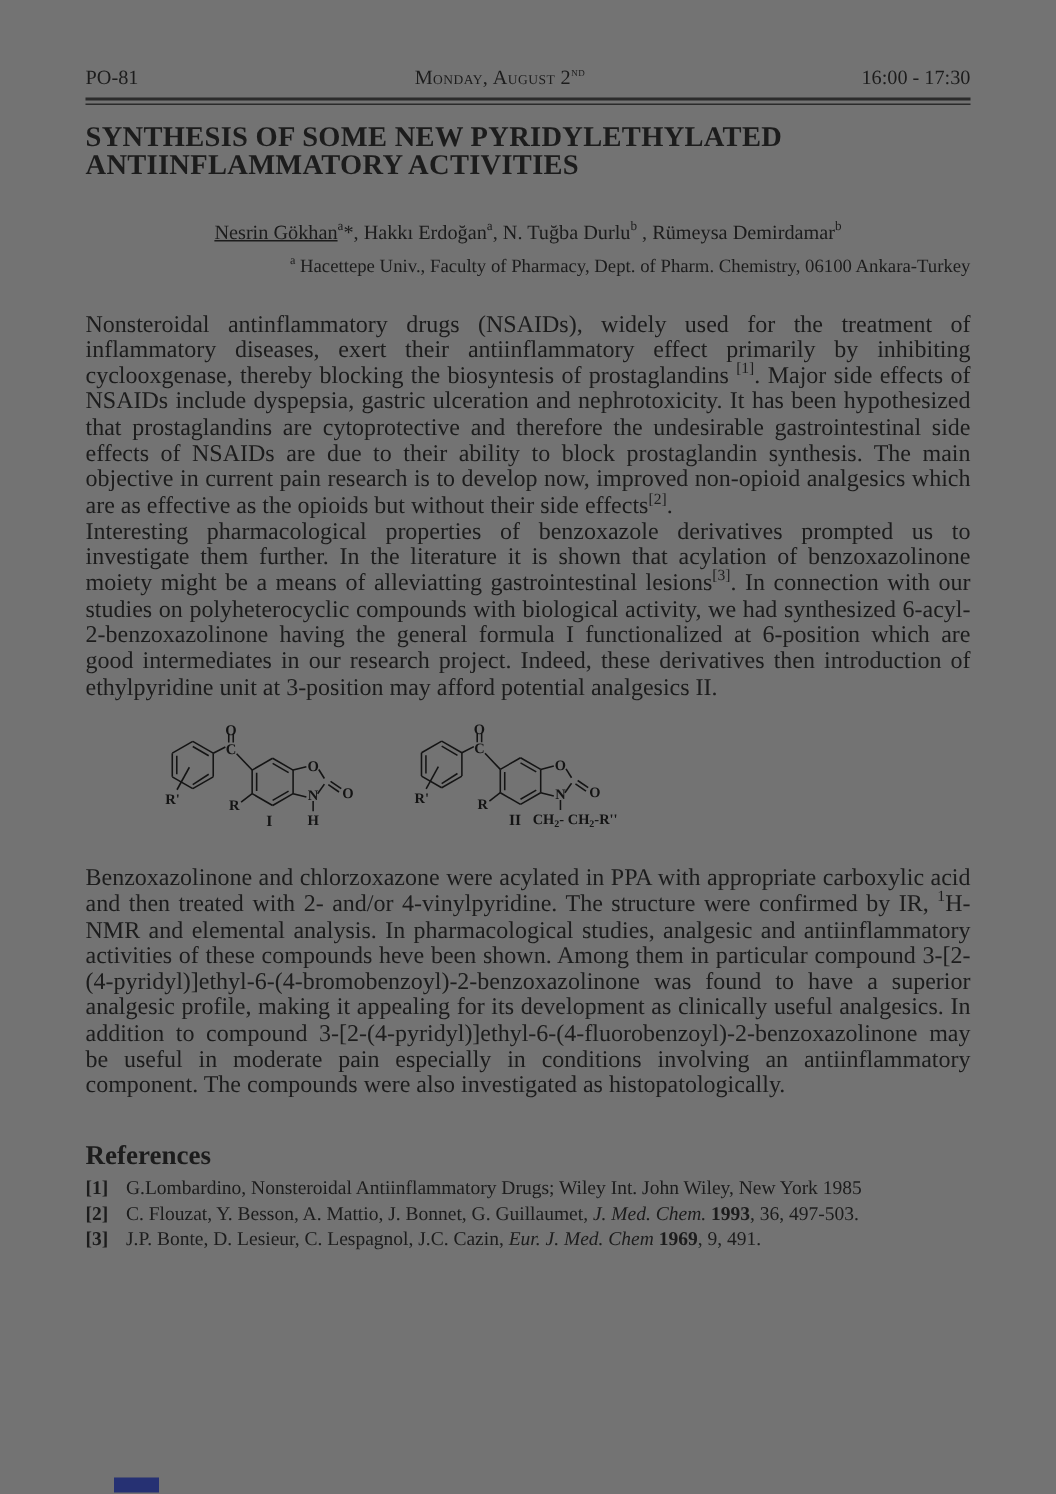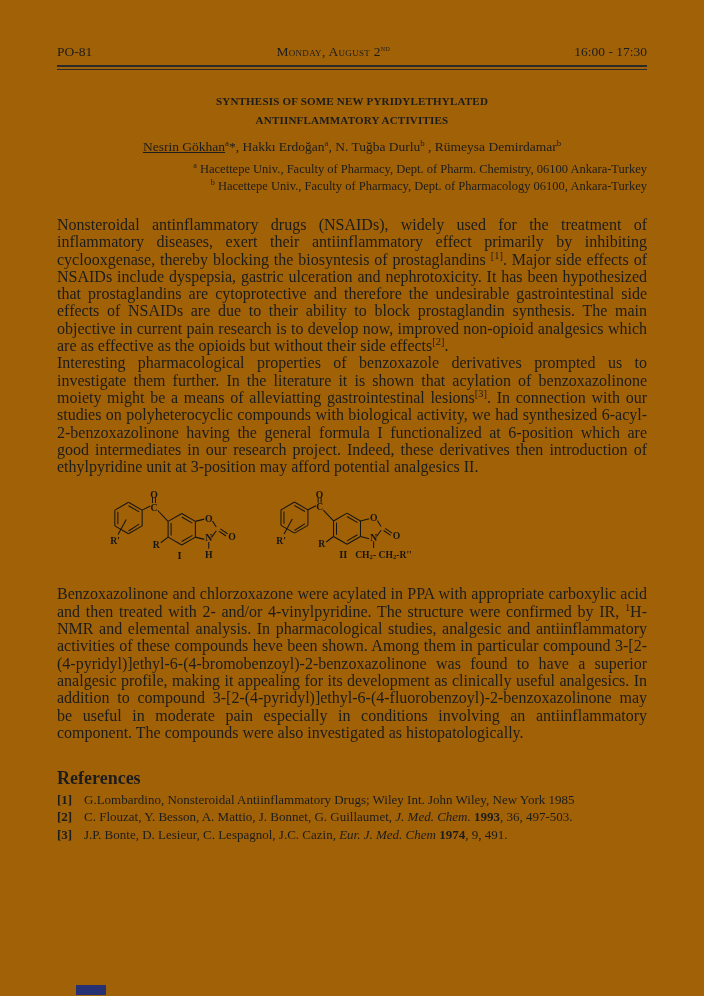--- a/index.html
+++ b/index.html
@@ -1,35 +1,35 @@
 <!DOCTYPE html>
 <html><head>
 <meta charset="utf-8">
 <style>
   html,body{margin:0;padding:0;background:#ffffff;}
   .page{
     position:relative;
     width:704px;height:996px;
-    background:#a16207;
+    background:#737373;
     font-family:"Liberation Serif","DejaVu Serif",serif;
     color:#1c1c1c;
     box-sizing:border-box;
     padding:44px 57px 12px 57px;
     overflow:hidden;
   }
   .hdr{display:flex;justify-content:space-between;align-items:baseline;font-size:13.5px;}
   .hdr .mid{letter-spacing:0.3px;}
   .sc{font-variant:small-caps;font-family:Liberation Serif, serif;}
   .sup{vertical-align:super;font-size:0.65em;line-height:0;}
   .b{font-weight:bold;}
   .i{font-style:italic;}
   .u{text-decoration:underline;}
   .rule{margin-top:5px;height:2px;border-top:2px solid #2b2b2b;border-bottom:1px solid #2b2b2b;}
-  .title{margin-top:22px;text-align:center;font-weight:bold;font-size:11px;line-height:19px;letter-spacing:0.2px;}
-  .authors{margin-top:9px;text-align:center;font-size:13.5px;}
+  .title{margin-top:12px;font-weight:bold;font-size:19px;line-height:19px;letter-spacing:0.2px;}
+  .authors{margin-top:27px;text-align:center;font-size:13.5px;}
   .affil{text-align:right;font-size:12.5px;line-height:16.5px;}
   .affil.first{margin-top:6px;}
   .abstract p{margin:0;font-size:16px;line-height:17.3px;text-align:justify;}
   .abstract p.first{margin-top:22px;}
   .figure{position:relative;margin:13px 0 9px 46px;height:88px;}
   .structures{display:flex;gap:16px;align-items:flex-start;}
   svg text{font-family:"Liberation Serif","DejaVu Serif",serif;font-size:13px;font-weight:bold;fill:#141414;}
   svg .lbl{font-size:14px;}
   svg line{stroke:#141414;stroke-width:1.4;}
   .legend{position:absolute;left:365px;top:12px;font-size:12px;font-weight:bold;line-height:21px;white-space:nowrap;}
@@ -52,21 +52,20 @@
   <div class="rule"></div>
 
   <div class="title">
     <div>SYNTHESIS OF SOME NEW PYRIDYLETHYLATED</div>
     <div>ANTIINFLAMMATORY ACTIVITIES</div>
   </div>
 
   <div class="authors"><span class="u">Nesrin Gökhan</span><span class="sup">a</span><span>*, Hakkı Erdoğan</span><span class="sup">a</span><span>,  N. Tuğba Durlu</span><span class="sup">b</span><span> , Rümeysa Demirdamar</span><span class="sup">b</span></div>
 
   <div class="affil first"><span class="sup">a</span><span> Hacettepe Univ., Faculty of Pharmacy, Dept. of Pharm. Chemistry, 06100 Ankara-Turkey</span></div>
-  <div class="affil"><span class="sup">b</span><span> Hacettepe Univ., Faculty of Pharmacy, Dept. of Pharmacology 06100, Ankara-Turkey</span></div>
 
   <div class="abstract">
     <p class="first"><span>Nonsteroidal antinflammatory drugs (NSAIDs), widely used for the treatment of inflammatory diseases, exert their antiinflammatory effect primarily by inhibiting cyclooxgenase, thereby blocking the biosyntesis of prostaglandins </span><span class="sup">[1]</span><span>. Major side effects of NSAIDs include dyspepsia, gastric ulceration and nephrotoxicity. It has been hypothesized that prostaglandins are cytoprotective and therefore the undesirable gastrointestinal side effects of NSAIDs are due to their ability to block prostaglandin synthesis. The main objective in current pain research is to develop now, improved non-opioid analgesics which are as effective as the opioids but without their side effects</span><span class="sup">[2]</span><span>.</span></p>
     <p><span>Interesting pharmacological properties of benzoxazole derivatives prompted us to investigate them further. In the literature it is shown that acylation of benzoxazolinone moiety might be a means of alleviatting gastrointestinal lesions</span><span class="sup">[3]</span><span>. In connection with our studies on polyheterocyclic compounds with biological activity, we had synthesized 6-acyl-2-benzoxazolinone having the general formula I functionalized at 6-position which are good intermediates in our research project. Indeed, these derivatives then introduction of ethylpyridine unit at 3-position may afford potential analgesics II.</span></p>
   </div>
 
   <div class="figure">
     <div class="structures">
 
       <svg width="150" height="75" viewBox="0 0 200 100">
@@ -184,17 +183,17 @@
   <div class="ref">
     <span class="ref-label">[1]</span>
     <span class="ref-text"><span>G.Lombardino, Nonsteroidal Antiinflammatory Drugs; Wiley Int. John Wiley, New York 1985</span></span>
   </div>
   <div class="ref">
     <span class="ref-label">[2]</span>
     <span class="ref-text"><span>C. Flouzat, Y. Besson, A. Mattio, J. Bonnet, G. Guillaumet, </span><span class="i">J. Med. Chem.</span><span> </span><span class="b">1993</span><span>, 36, 497-503.</span></span>
   </div>
   <div class="ref">
     <span class="ref-label">[3]</span>
-    <span class="ref-text"><span>J.P. Bonte, D. Lesieur, C. Lespagnol, J.C. Cazin,  </span><span class="i">Eur. J. Med. Chem</span><span> </span><span class="b">1974</span><span>, 9, 491.</span></span>
+    <span class="ref-text"><span>J.P. Bonte, D. Lesieur, C. Lespagnol, J.C. Cazin,  </span><span class="i">Eur. J. Med. Chem</span><span> </span><span class="b">1969</span><span>, 9, 491.</span></span>
   </div>
 
   <div class="footer-mark"></div>
 </div>
 
 </body></html>

